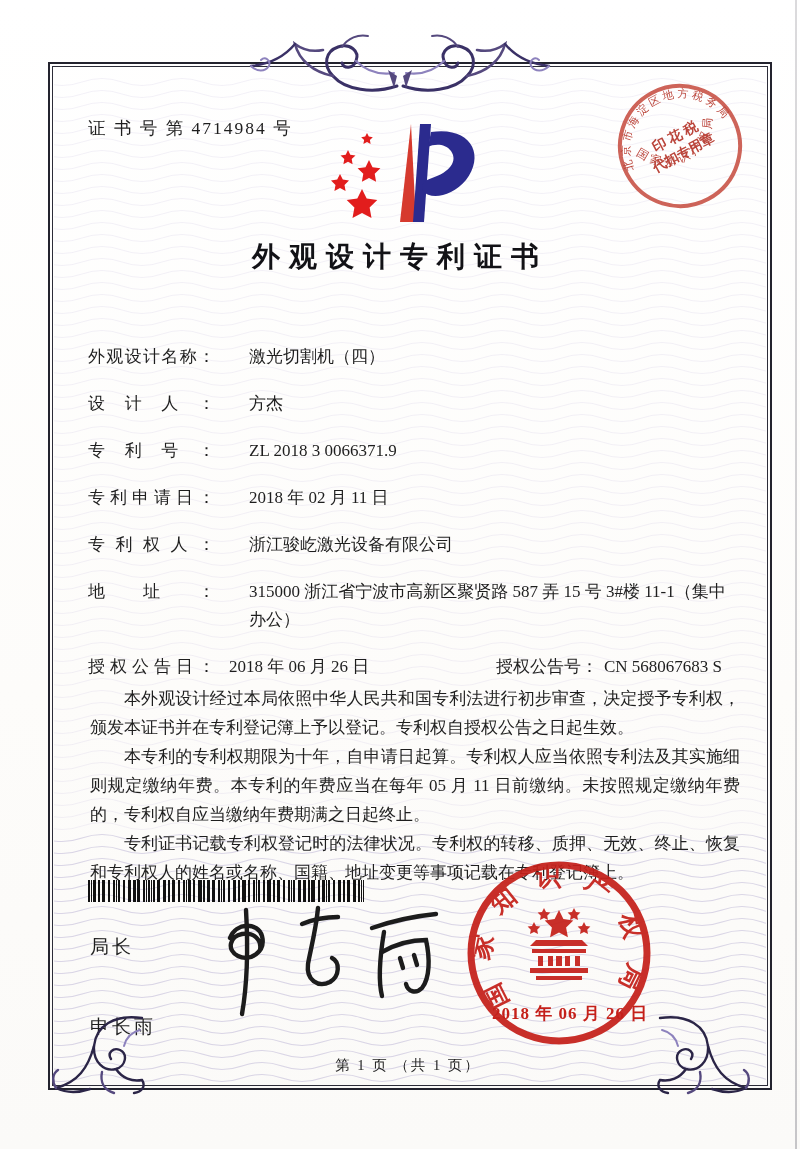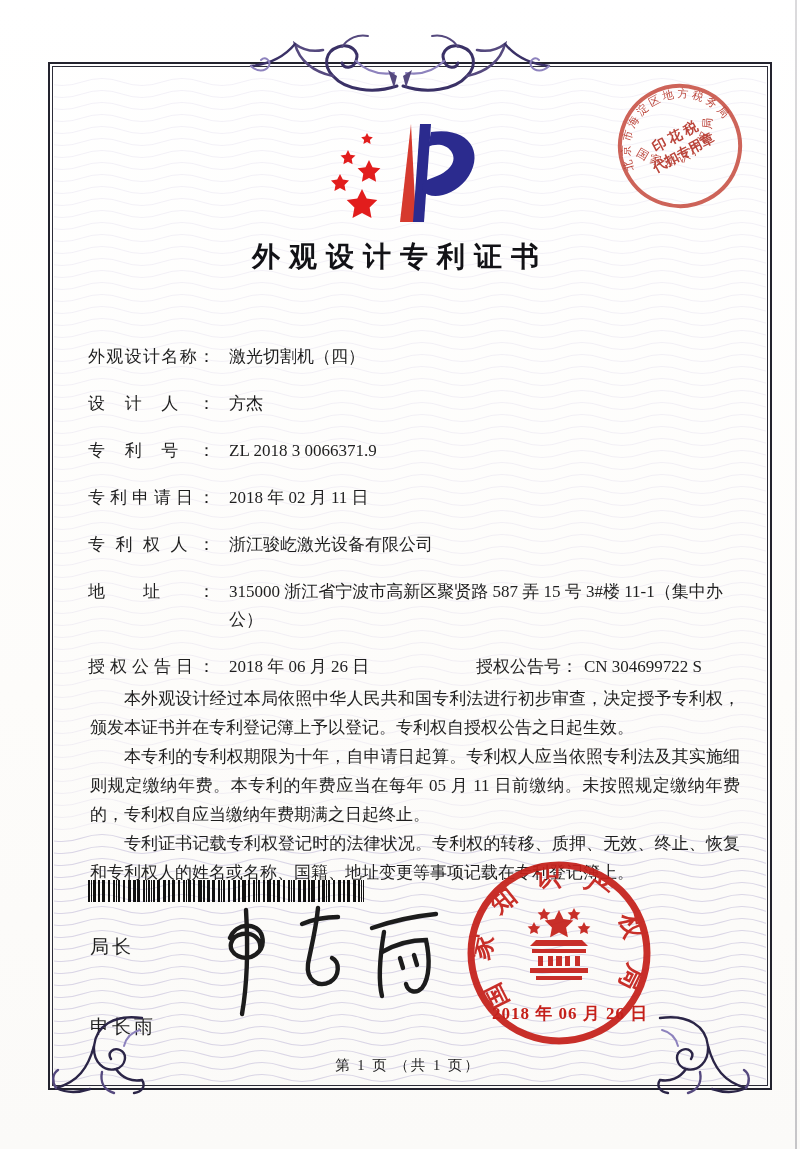--- a/index.html
+++ b/index.html
@@ -21,21 +21,21 @@
   .orn-br  { position:absolute; left:646px; top:1012px; z-index:3; transform:scaleX(-1); }
 
   .content { position:absolute; inset:0; z-index:2; }
 
   .cert-no { position:absolute; left:88px; top:116px; font-size:17.5px; letter-spacing:2px; }
   .logo    { position:absolute; left:50%; top:116px; transform:translateX(-50%); }
   .title   { position:absolute; left:0; right:0; top:238px; text-align:center;
              font-size:28px; font-weight:700; letter-spacing:9px; color:#121216; }
 
   .fields { position:absolute; left:88px; top:343px; width:642px; font-size:17px; }
-  .frow { display:flex; line-height:28px; margin-bottom:19px; }
+  .frow { display:flex; line-height:28px; margin-bottom:19px;gap:20px; }
   .lbl { display:inline-block; flex:none; width:127px; text-align:justify; text-align-last:justify;
          margin-right:14px; }
   .val { flex:1; }
   .frow.announce { display:flex; }
   .agroup { display:flex; }
   .agroup.left { width:388px; flex:none; }
   .agroup.right .albl { margin-right:6px; }
 
   .paras { position:absolute; left:90px; top:684px; width:650px; font-size:17px;
            line-height:29px; text-align:justify; }
@@ -185,20 +185,21 @@
       <path d="M72,57 C78,66 88,70 98,68 C102,74 98,80 90,81"></path>
       <path d="M96,18 C88,20 82,26 80,34" stroke="#8d82bd" stroke-width="2"></path>
     </g>
   </svg>
   <svg class="orn-br" width="112" height="86" viewBox="0 0 112 86" xmlns="http://www.w3.org/2000/svg">
     <use href="#corner"></use>
   </svg>
 
   <div class="content">
 
+    <div class="cert-no">证 书 号 第 4714984 号</div>
 
     <svg class="logo" width="176" height="118" viewBox="0 0 176 118" xmlns="http://www.w3.org/2000/svg">
       <g fill="#e21d1d">
         <path d="M50 73 L54.7 82.6 L65.3 84.1 L57.6 91.5 L59.5 102 L50 97 L40.5 102 L42.4 91.5 L34.7 84.1 L45.3 82.6 Z"></path>
         <path d="M57 44 L60.5 51.2 L68.4 52.3 L62.7 57.8 L64.1 65.7 L57 61.9 L49.9 65.7 L51.3 57.8 L45.6 52.3 L53.5 51.2 Z"></path>
         <path d="M28 58 L30.8 63.6 L37 64.5 L32.5 68.9 L33.6 75 L28 72.1 L22.4 75 L23.5 68.9 L19 64.5 L25.2 63.6 Z"></path>
         <path d="M36 34 L38.3 38.7 L43.5 39.4 L39.7 43 L40.6 48.2 L36 45.7 L31.4 48.2 L32.3 43 L28.5 39.4 L33.7 38.7 Z"></path>
         <path d="M55 17 L56.8 20.6 L60.8 21.2 L57.9 24 L58.6 28 L55 26.1 L51.4 28 L52.1 24 L49.2 21.2 L53.2 20.6 Z"></path>
       </g>
       <polygon points="99,8 88,106 104,106" fill="#d63a2e"></polygon>
@@ -233,21 +234,21 @@
         <span class="lbl">地址：</span>
         <span class="val">315000 浙江省宁波市高新区聚贤路 587 弄 15 号 3#楼 11-1（集中办公）</span>
       </div>
       <div class="frow announce">
         <span class="agroup left">
           <span class="lbl">授权公告日：</span>
           <span class="val">2018 年 06 月 26 日</span>
         </span>
         <span class="agroup right">
           <span class="albl">授权公告号：</span>
-          <span>CN 304699722 S</span>
+          <span>CN 568067683 S</span>
         </span>
       </div>
     </div>
 
     <div class="paras">
       <p>本外观设计经过本局依照中华人民共和国专利法进行初步审查，决定授予专利权，颁发本证书并在专利登记簿上予以登记。专利权自授权公告之日起生效。</p>
       <p>本专利的专利权期限为十年，自申请日起算。专利权人应当依照专利法及其实施细则规定缴纳年费。本专利的年费应当在每年 05 月 11 日前缴纳。未按照规定缴纳年费的，专利权自应当缴纳年费期满之日起终止。</p>
       <p>专利证书记载专利权登记时的法律状况。专利权的转移、质押、无效、终止、恢复和专利权人的姓名或名称、国籍、地址变更等事项记载在专利登记簿上。</p>
     </div>
 

